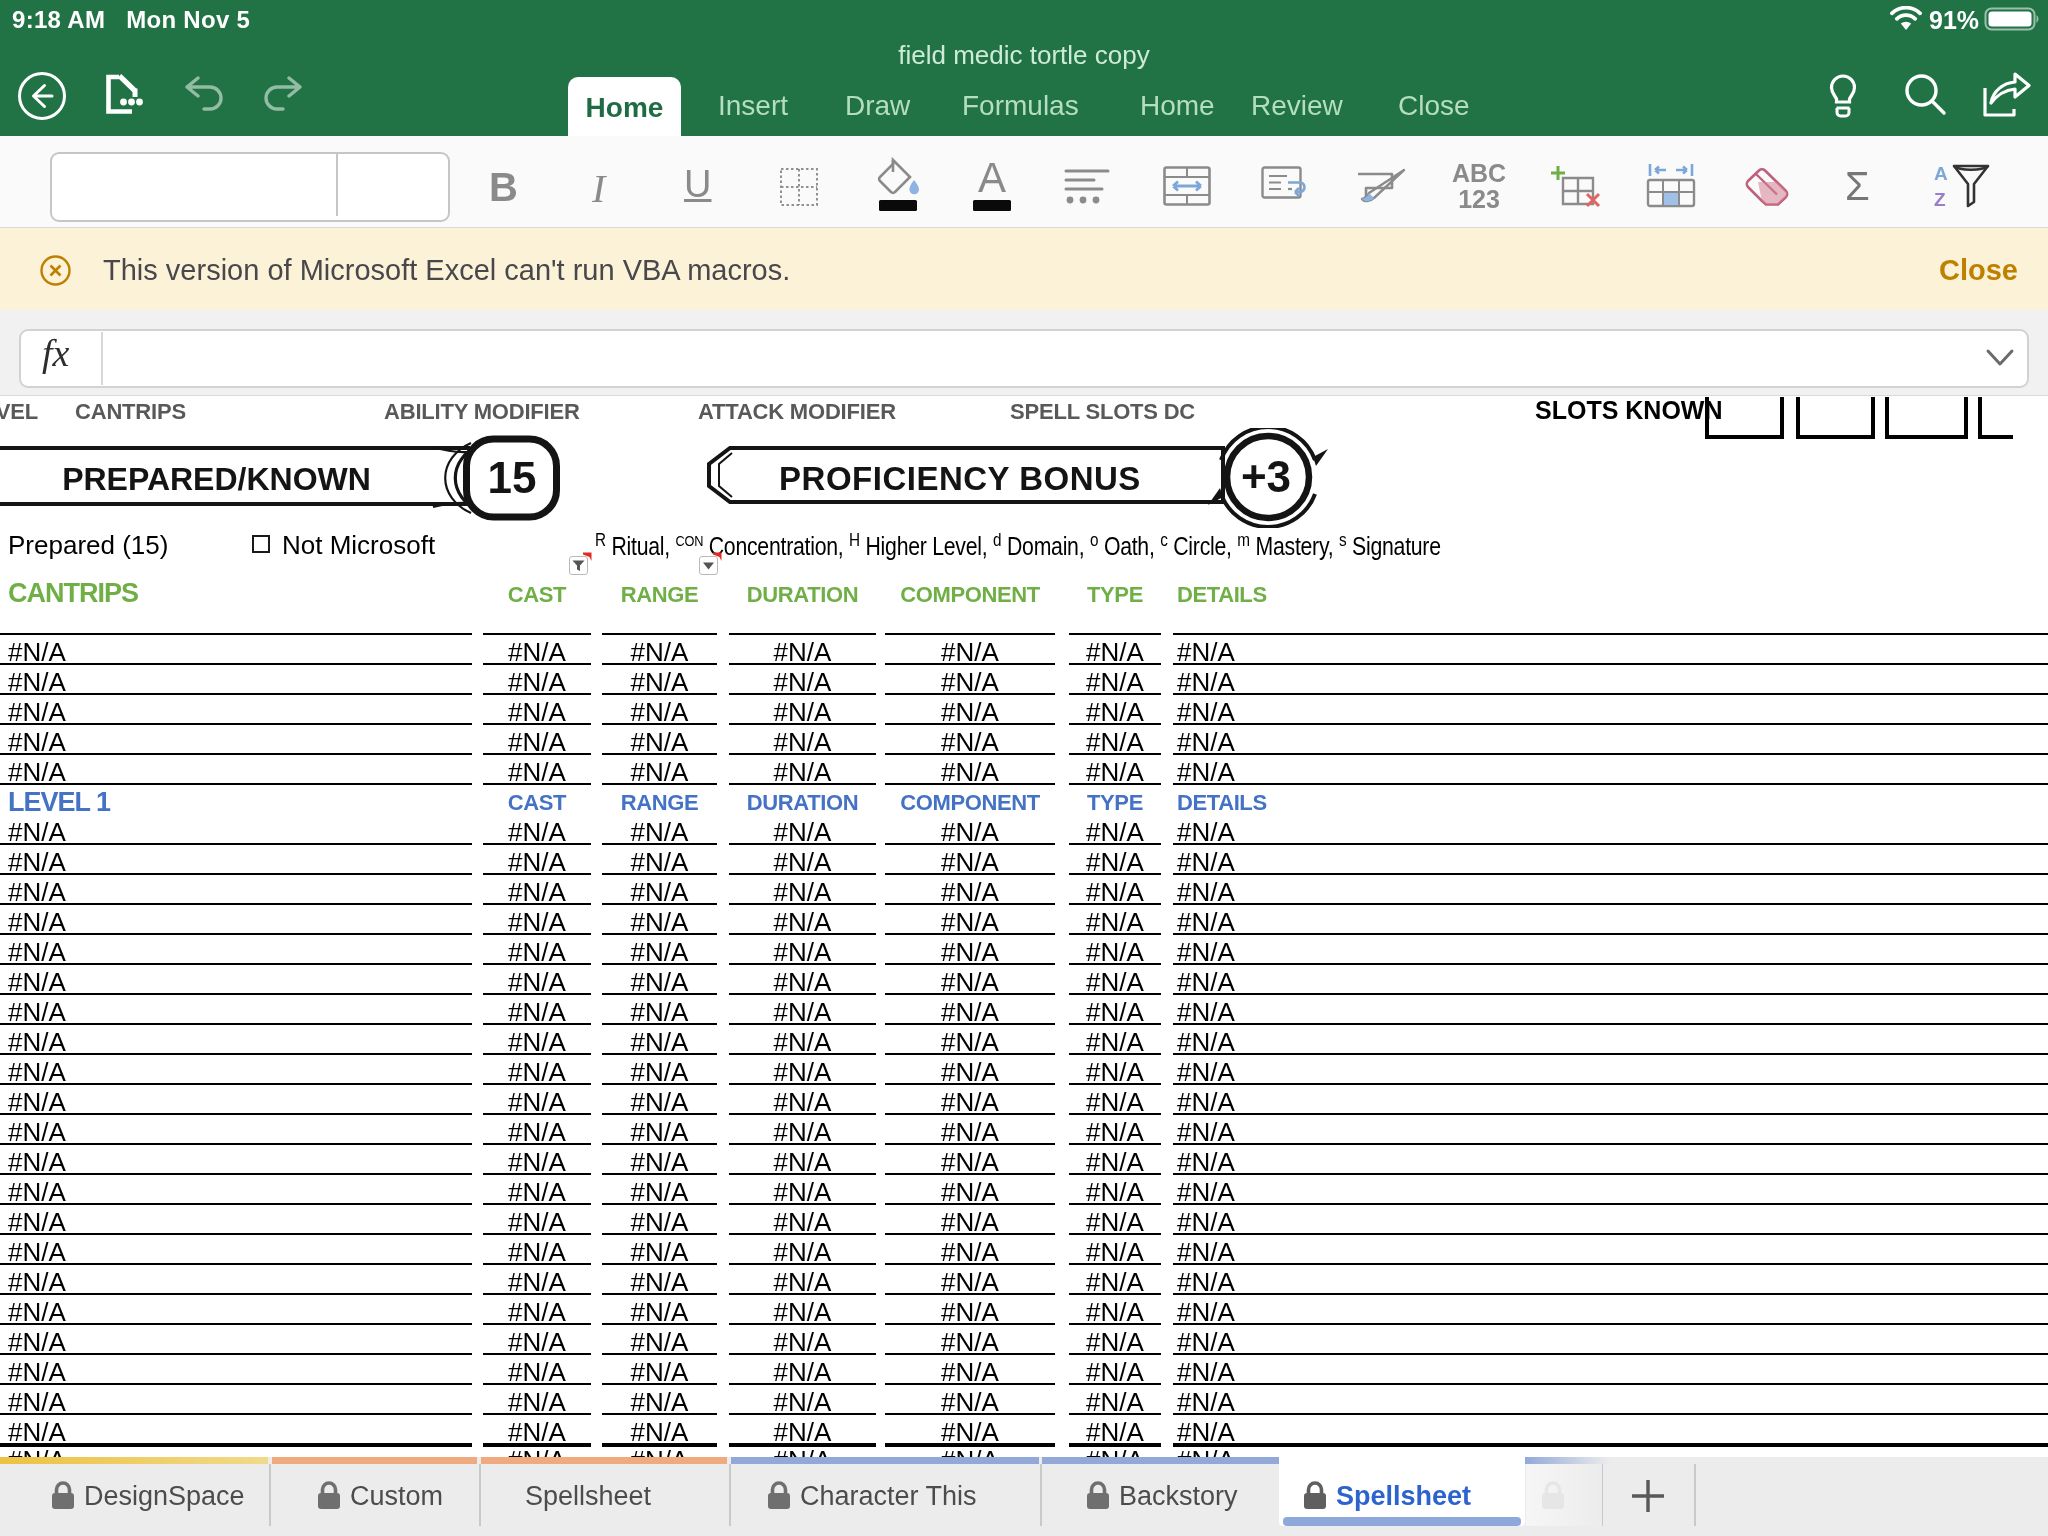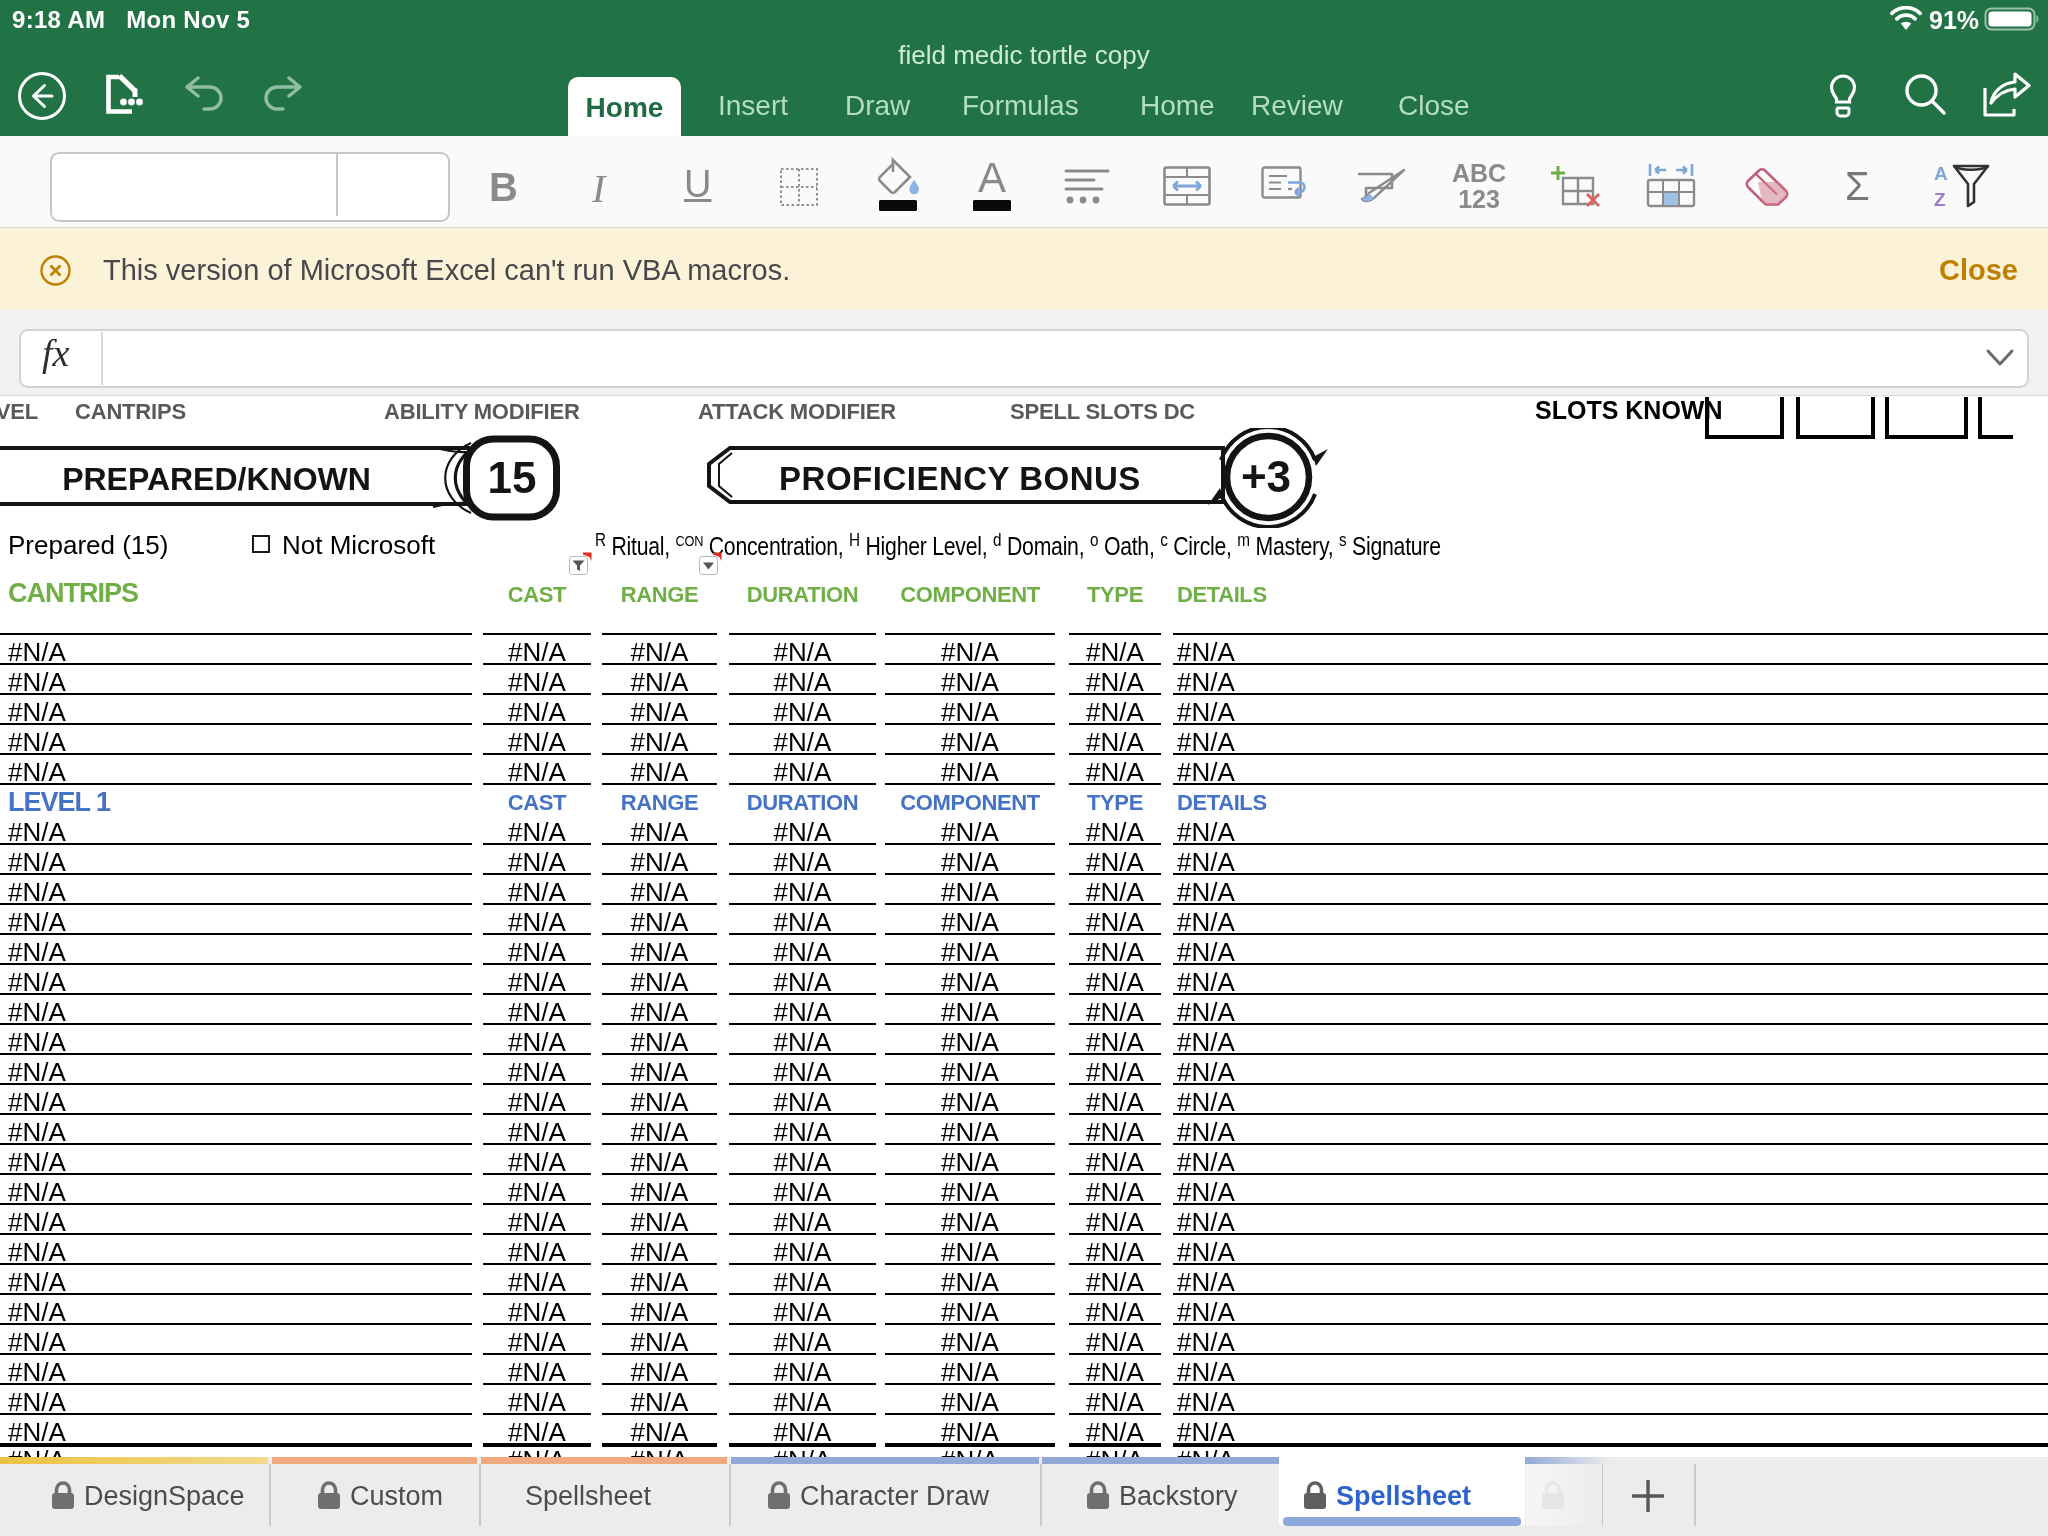--- a/index.html
+++ b/index.html
@@ -670,21 +670,21 @@
 <svg class="abs" style="left:316px;top:1481px" width="26" height="30" viewBox="0 0 26 30">
     <rect x="2" y="12" width="22" height="16" rx="3" fill="#6f6f6f"></rect>
     <path d="M6.5 12 L6.5 8.5 A6.5 6.5 0 0 1 19.5 8.5 L19.5 12" fill="none" stroke="#6f6f6f" stroke-width="3.6"></path>
   </svg>
 <div class="tabtxt" style="left:350px;top:1483px;color:#4c4c4c;">Custom</div>
 <div class="tabtxt" style="left:525px;top:1483px;color:#4c4c4c;">Spellsheet</div>
 <svg class="abs" style="left:766px;top:1481px" width="26" height="30" viewBox="0 0 26 30">
     <rect x="2" y="12" width="22" height="16" rx="3" fill="#6f6f6f"></rect>
     <path d="M6.5 12 L6.5 8.5 A6.5 6.5 0 0 1 19.5 8.5 L19.5 12" fill="none" stroke="#6f6f6f" stroke-width="3.6"></path>
   </svg>
-<div class="tabtxt" style="left:800px;top:1483px;color:#4c4c4c;">Character Draw</div>
+<div class="tabtxt" style="left:800px;top:1483px;color:#4c4c4c;">Character This</div>
 <svg class="abs" style="left:1085px;top:1481px" width="26" height="30" viewBox="0 0 26 30">
     <rect x="2" y="12" width="22" height="16" rx="3" fill="#6f6f6f"></rect>
     <path d="M6.5 12 L6.5 8.5 A6.5 6.5 0 0 1 19.5 8.5 L19.5 12" fill="none" stroke="#6f6f6f" stroke-width="3.6"></path>
   </svg>
 <div class="tabtxt" style="left:1119px;top:1483px;color:#4c4c4c;">Backstory</div>
 <svg class="abs" style="left:1302px;top:1481px" width="26" height="30" viewBox="0 0 26 30">
     <rect x="2" y="12" width="22" height="16" rx="3" fill="#5f5f5f"></rect>
     <path d="M6.5 12 L6.5 8.5 A6.5 6.5 0 0 1 19.5 8.5 L19.5 12" fill="none" stroke="#5f5f5f" stroke-width="3.6"></path>
   </svg>
 <div class="tabtxt" style="left:1336px;top:1483px;color:#2d63cc;font-weight:bold;">Spellsheet</div>

